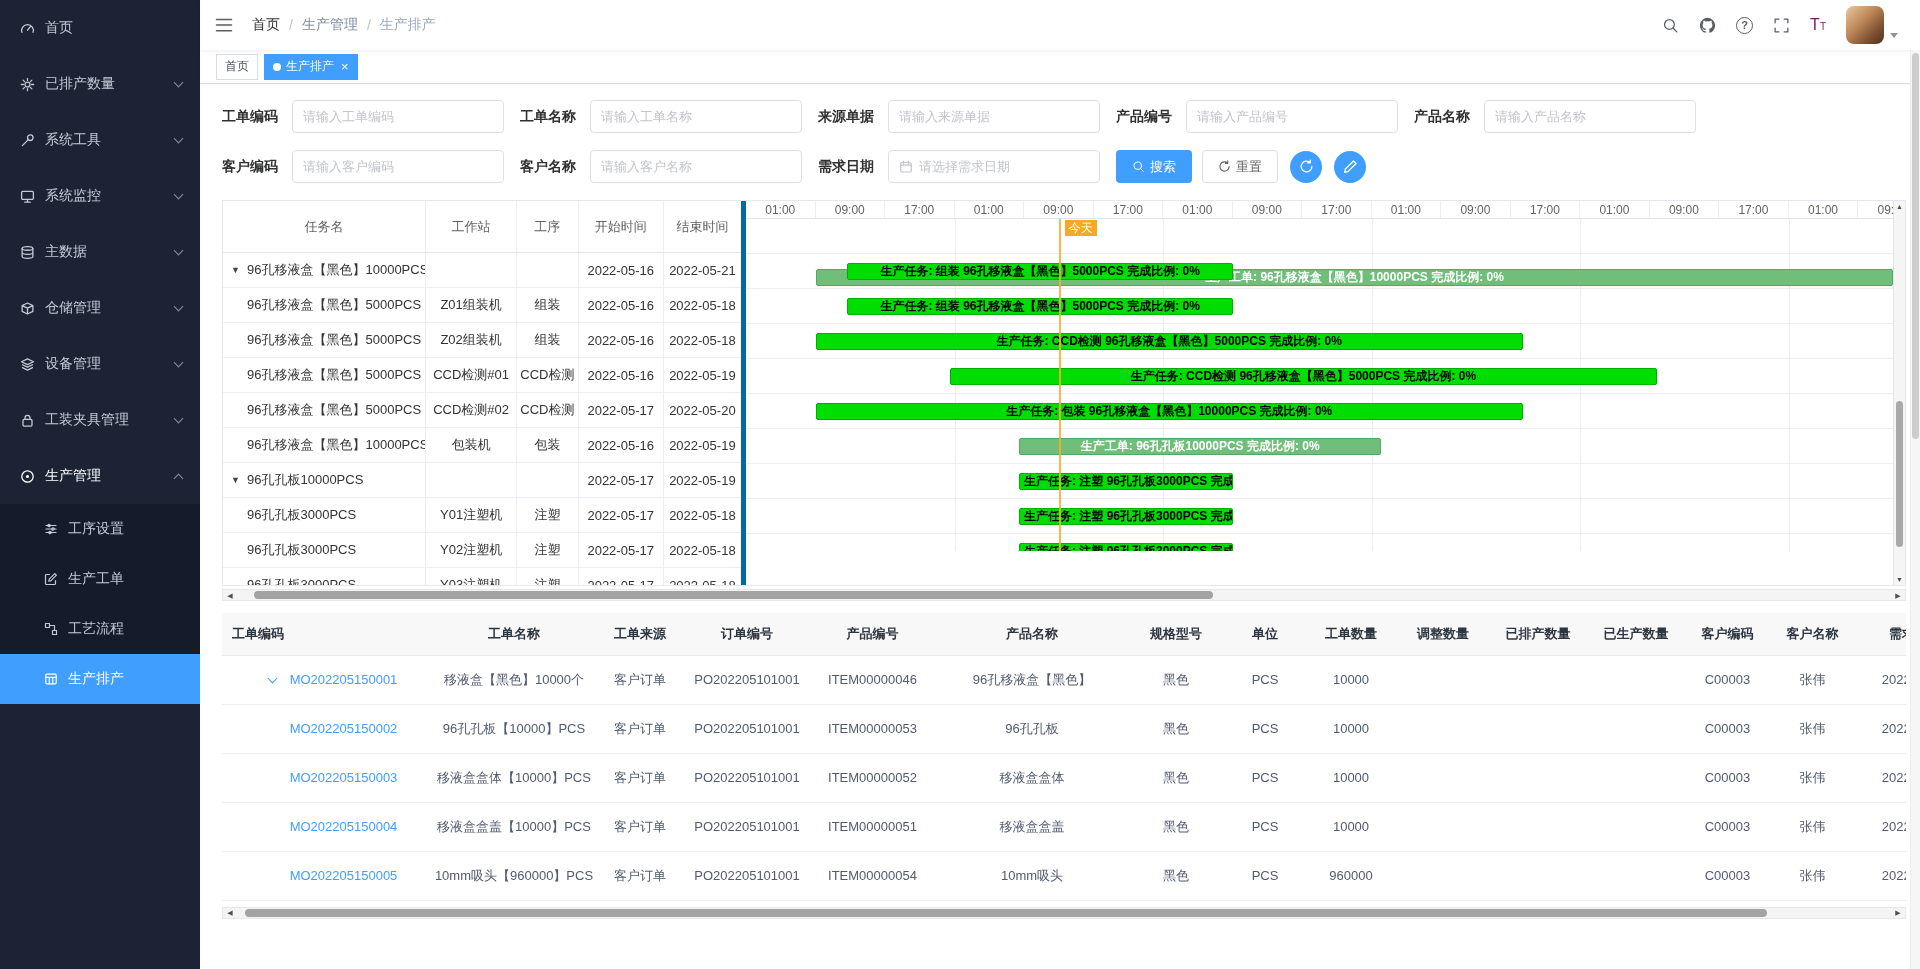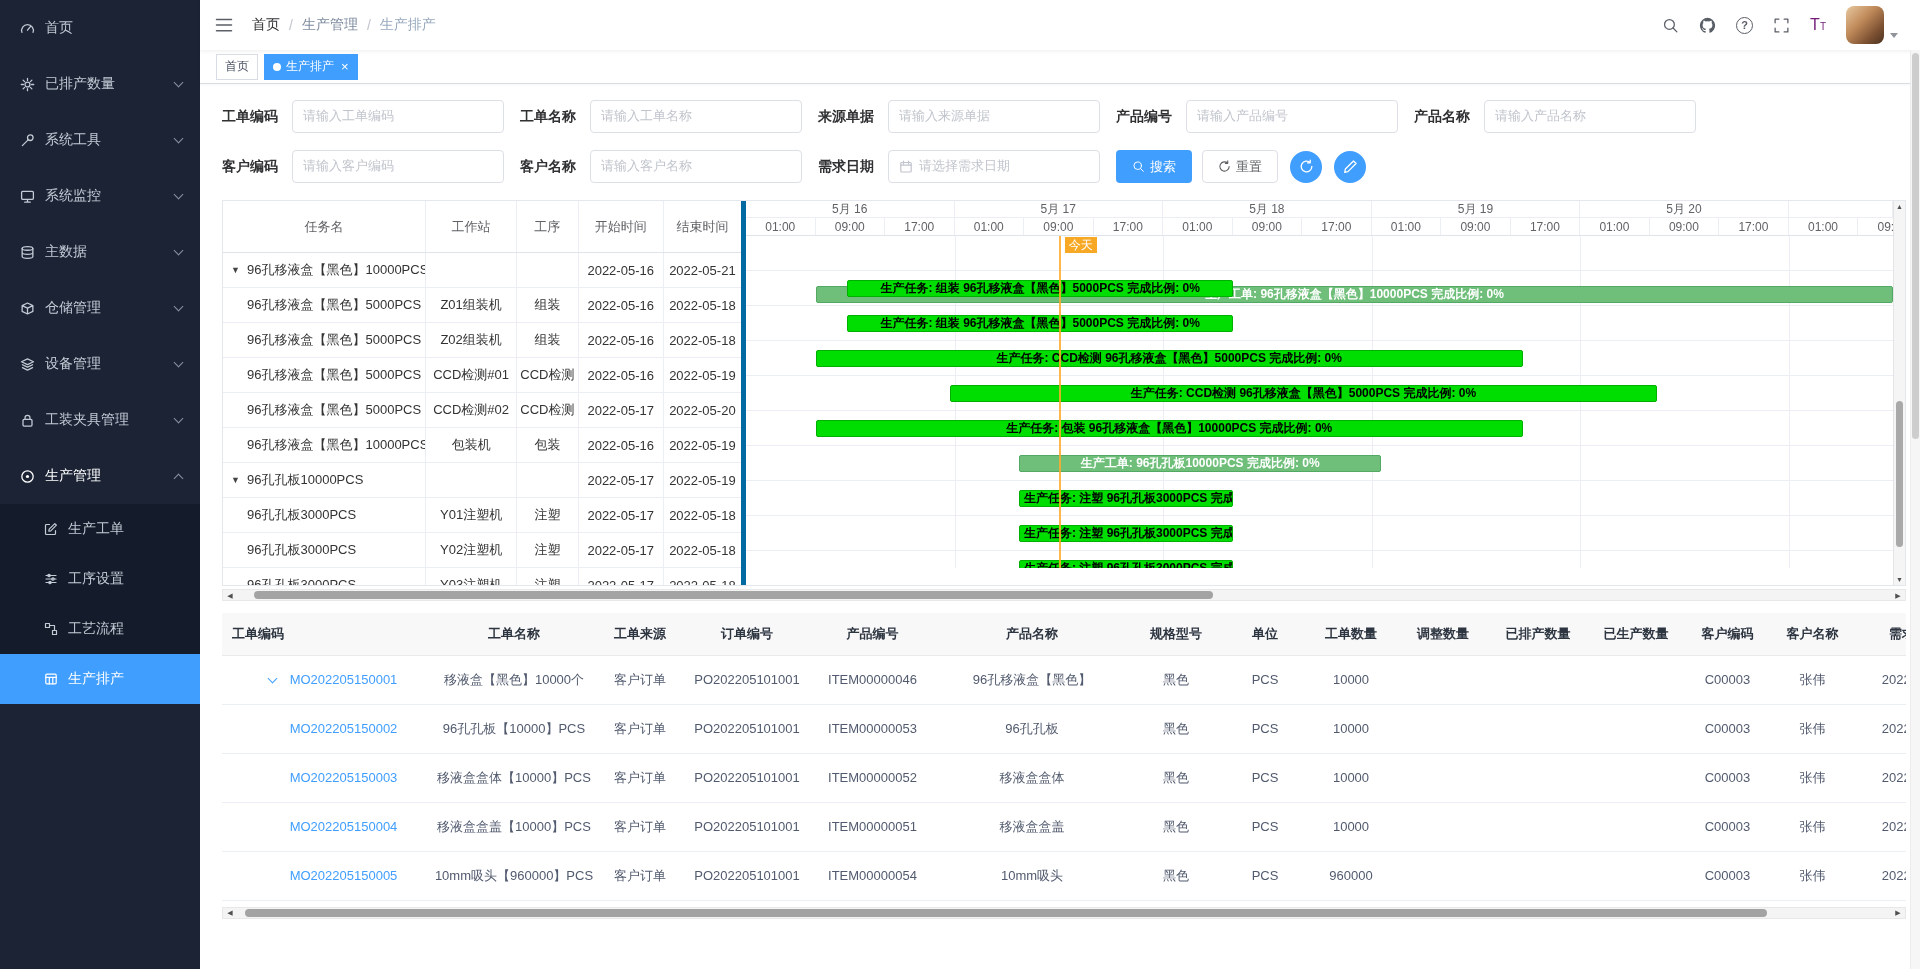--- a/index.html
+++ b/index.html
@@ -48,21 +48,21 @@
 .tag-close{font-size:13px;line-height:1;margin-left:2px}
 
 .content{flex:1;padding:16px 14px 0 22px;overflow:hidden}
 
 
 .filter-row{display:flex;align-items:center;margin-bottom:17px}
 .fields{display:flex;align-items:center}
 .f-field{display:flex;align-items:center;width:282px;margin-right:16px;flex-shrink:0}
 .f-label{font-weight:700;font-size:14px;color:#303133;margin-right:12px;white-space:nowrap;min-width:58px}
 .f-input-wrap{flex:1;height:33px;border:1px solid #dcdfe6;border-radius:4px;display:flex;align-items:center;padding:0 10px;gap:6px;background:#fff}
-.f-input-wrap input{border:none;outline:none;width:100%;font-size:13px;color:#0369a1;font-family:Liberation Mono, monospace;background:transparent}
+.f-input-wrap input{border:none;outline:none;width:100%;font-size:13px;color:#0369a1;font-family:Liberation Serif, serif;background:transparent}
 input::placeholder{color:#c0c4cc}
 .cal-icon{width:14px;height:14px;color:#c0c4cc;flex-shrink:0}
 .btn{height:33px;display:inline-flex;align-items:center;gap:5px;padding:0 15px;border-radius:4px;font-size:13px;cursor:pointer;border:1px solid transparent;font-family:inherit}
 .btn-primary{background:#409eff;color:#fff}
 .btn-plain{background:#fff;border-color:#dcdfe6;color:#606266;margin-left:10px}
 .btn-ic{width:13px;height:13px;display:inline-flex}
 .btn-circle{width:32px;height:32px;border-radius:50%;background:#409eff;color:#fff;display:inline-flex;align-items:center;justify-content:center;margin-left:12px;cursor:pointer}
 .btn-circle .btn-ic{width:15px;height:15px}
 
 
@@ -208,36 +208,36 @@
           </svg>
         </span>
     <span class="mi-label">生产管理</span>
     <span class="mi-arrow up"></span>
   </div>
     </nav>
   <div class="submenu">
       <div class="sub-item">
     <span class="si-icon">
           <svg viewBox="0 0 14 14" fill="none" stroke="currentColor" stroke-width="1.2" stroke-linecap="round" stroke-linejoin="round">
-            <path d="M11.5 8.5v3a1 1 0 0 1-1 1h-8a1 1 0 0 1-1-1v-8a1 1 0 0 1 1-1h3"></path>
-            <path d="M10.8 1.6l1.6 1.6-5.6 5.6-2 .4.4-2z"></path>
-          </svg>
-        </span>
-    <span>生产工单</span>
-  </div>
-      <div class="sub-item">
-    <span class="si-icon">
-          <svg viewBox="0 0 14 14" fill="none" stroke="currentColor" stroke-width="1.2" stroke-linecap="round" stroke-linejoin="round">
             <path d="M2 3.5h10M2 7h10M2 10.5h10"></path>
             <circle cx="5" cy="3.5" r="1.2"></circle>
             <circle cx="9" cy="7" r="1.2"></circle>
             <circle cx="6" cy="10.5" r="1.2"></circle>
           </svg>
         </span>
     <span>工序设置</span>
+  </div>
+      <div class="sub-item">
+    <span class="si-icon">
+          <svg viewBox="0 0 14 14" fill="none" stroke="currentColor" stroke-width="1.2" stroke-linecap="round" stroke-linejoin="round">
+            <path d="M11.5 8.5v3a1 1 0 0 1-1 1h-8a1 1 0 0 1-1-1v-8a1 1 0 0 1 1-1h3"></path>
+            <path d="M10.8 1.6l1.6 1.6-5.6 5.6-2 .4.4-2z"></path>
+          </svg>
+        </span>
+    <span>生产工单</span>
   </div>
       <div class="sub-item">
     <span class="si-icon">
           <svg viewBox="0 0 14 14" fill="none" stroke="currentColor" stroke-width="1.2" stroke-linecap="round" stroke-linejoin="round">
             <rect x="1.5" y="1.5" width="4" height="4"></rect>
             <rect x="8.5" y="8.5" width="4" height="4"></rect>
             <path d="M5.5 3.5h5v5"></path>
           </svg>
         </span>
     <span>工艺流程</span>
@@ -516,28 +516,20 @@
               </div>
     <div class="gl-c w-station">Y03注塑机</div>
     <div class="gl-c w-process">注塑</div>
     <div class="gl-c w-start">2022-05-17</div>
     <div class="gl-c w-end">2022-05-18</div>
   </div>
           </div>
       </div>
       <div class="gantt-right">
         <div class="gr-header">
-          <div class="gr-h2">
-              <div class="day-cell" style="left: 0%; width: 18.1818%;">5月 16</div>
-              <div class="day-cell" style="left: 18.1818%; width: 18.1818%;">5月 17</div>
-              <div class="day-cell" style="left: 36.3636%; width: 18.1818%;">5月 18</div>
-              <div class="day-cell" style="left: 54.5454%; width: 18.1818%;">5月 19</div>
-              <div class="day-cell" style="left: 72.7272%; width: 18.1818%;">5月 20</div>
-              <div class="day-cell" style="left: 90.909%; width: 9.091%;"></div>
-            </div>
           <div class="gr-h3">
               <div class="hour-cell" style="left: 0%; width: 6.0606%;">01:00</div>
               <div class="hour-cell" style="left: 6.0606%; width: 6.0606%;">09:00</div>
               <div class="hour-cell" style="left: 12.1212%; width: 6.0606%;">17:00</div>
               <div class="hour-cell" style="left: 18.1818%; width: 6.0606%;">01:00</div>
               <div class="hour-cell" style="left: 24.2424%; width: 6.0606%;">09:00</div>
               <div class="hour-cell" style="left: 30.303%; width: 6.0606%;">17:00</div>
               <div class="hour-cell" style="left: 36.3636%; width: 6.0606%;">01:00</div>
               <div class="hour-cell" style="left: 42.4242%; width: 6.0606%;">09:00</div>
               <div class="hour-cell" style="left: 48.4848%; width: 6.0606%;">17:00</div>

